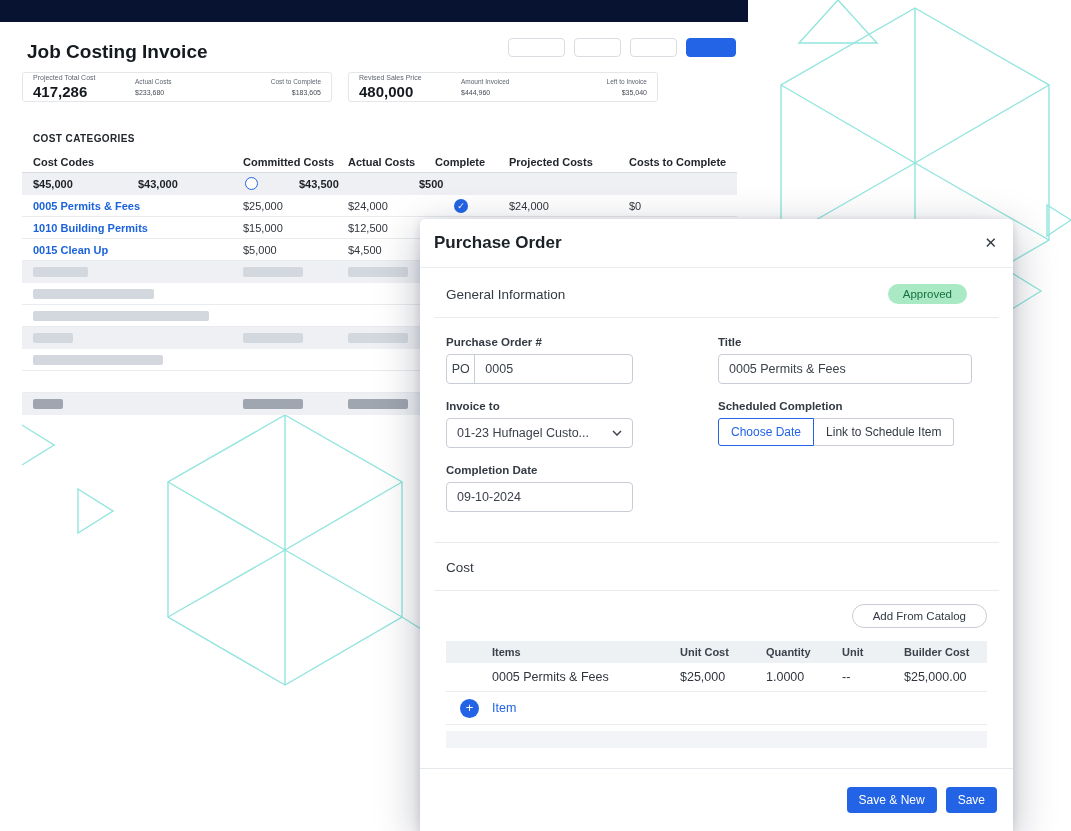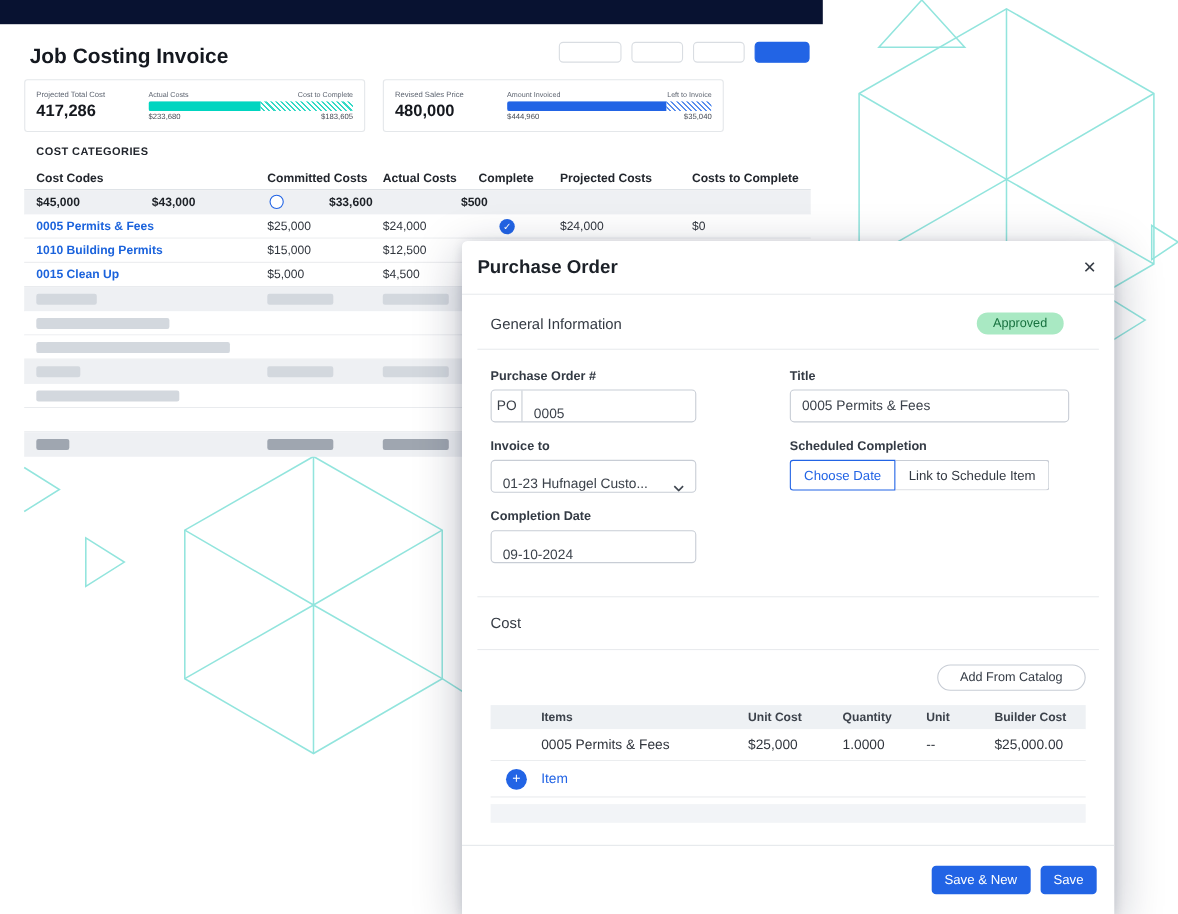--- a/index.html
+++ b/index.html
@@ -12,21 +12,21 @@
   .main { position:absolute; inset:0; z-index:1; }
 
   .page-title { position:absolute; left:27px; top:41px; font-size:19px; font-weight:700; color:#14181f; }
 
   .header-actions { position:absolute; left:508px; top:38px; display:flex; gap:9px; }
   .ph-btn { height:19px; border:1px solid #d9dde2; border-radius:4px; background:#fff; cursor:pointer; }
   .ph-btn.b1 { width:57px; } .ph-btn.b2 { width:47px; } .ph-btn.b3 { width:47px; }
   .ph-btn.primary { width:50px; background:#2264e5; border-color:#2264e5; }
 
   .cards { position:absolute; left:22px; top:72px; display:flex; gap:16px; }
-  .card { width:310px; height:48px; border:1px solid #e4e7ea; border-radius:3px; background:#fff; display:flex; padding:5px 10px; }
+  .card { width:310px; height:30px; border:1px solid #e4e7ea; border-radius:3px; background:#fff; display:flex; padding:5px 10px; }
   .card-left { width:102px; display:flex; flex-direction:column; justify-content:center; }
   .card-label { font-size:7px; color:#5d6470; }
   .card-value { font-size:15px; font-weight:700; color:#15181e; margin-top:2px; }
   .card-right { flex:1; display:flex; flex-direction:column; justify-content:center; gap:2px; }
   .bar-labels { display:flex; justify-content:space-between; font-size:6.5px; color:#5d6470; }
   .bar { height:9px; border-radius:2px; overflow:hidden; display:flex; background:#fff; }
   .bar-fill { height:100%; }
   .bar-hatch { flex:1; height:100%; }
   .hatch-teal { background:repeating-linear-gradient(45deg,#ffffff 0px,#ffffff 2px,#35d9c6 2px,#35d9c6 3.3px); }
   .hatch-blue { background:repeating-linear-gradient(45deg,#ffffff 0px,#ffffff 2px,#5b8fed 2px,#5b8fed 3.3px); }
@@ -64,21 +64,21 @@
   .section-heading { font-size:13.5px; color:#343a43; }
   .badge { background:#a9e9c3; color:#17713f; font-size:11.5px; border-radius:12px; padding:4px 15px; margin-right:20px; }
 
   .form { padding:18px 12px 30px 12px; border-bottom:1px solid #e9ebee; }
   .form-row { display:flex; gap:85px; margin-bottom:16px; }
   .form-row:last-child { margin-bottom:0; }
   .field label { display:block; font-size:11.5px; font-weight:700; color:#333a44; margin-bottom:6px; }
   .input, .input-group, .select { height:30px; border:1px solid #c8cdd5; border-radius:4px; background:#fff; font-size:12.5px; color:#3c424b; display:flex; align-items:center; }
   .input { padding:0 10px; }
   .input input, .input-group input { border:none; outline:none; font:inherit; color:inherit; width:100%; background:transparent; }
-  .w-po, .w-sel { width:187px;align-items:flex-end; } .w-title { width:254px; }
+  .w-po, .w-sel { width:187px; } .w-title { width:254px; }
   .input-group .prefix { width:34px; height:100%; display:flex; align-items:center; justify-content:center; border-right:1px solid #c8cdd5; }
   .input-group input { padding:0 10px; }
   .select { width:187px; padding:0 10px; justify-content:space-between; cursor:pointer; }
   .btn-group { display:flex; }
   .seg { height:28px; background:#fff; font-size:12px; padding:0 12px; cursor:pointer; font-family:inherit; }
   .seg.active { border:1px solid #2264e5; color:#2264e5; border-radius:3px 0 0 3px; position:relative; z-index:1; }
   .seg.plain { border:1px solid #c8cdd5; border-left:none; color:#343a43; border-radius:0 3px 3px 0; }
 
   .cost-row { padding:15px 12px 14px 12px; border-bottom:1px solid #e9ebee; }
   .cost-area { padding:0 12px; }
@@ -182,21 +182,21 @@
       <div class="col c5">Projected Costs</div>
       <div class="col c6">Costs to Complete</div>
     </div>
 
     <div class="t-row gray">
       <div class="col c2 bold">$45,000</div>
       <div class="col c3 bold">$43,000</div>
       <div class="col c4">
           <span class="circle-open"></span>
         </div>
-      <div class="col c5 bold">$33,600</div>
+      <div class="col c5 bold">$43,500</div>
       <div class="col c6 bold">$500</div>
     </div>
 
     <div class="t-row">
       <div class="col c1">
           <span class="link">0005 Permits &amp; Fees</span>
         </div>
       <div class="col c2 val">$25,000</div>
       <div class="col c3 val">$24,000</div>
       <div class="col c4">

